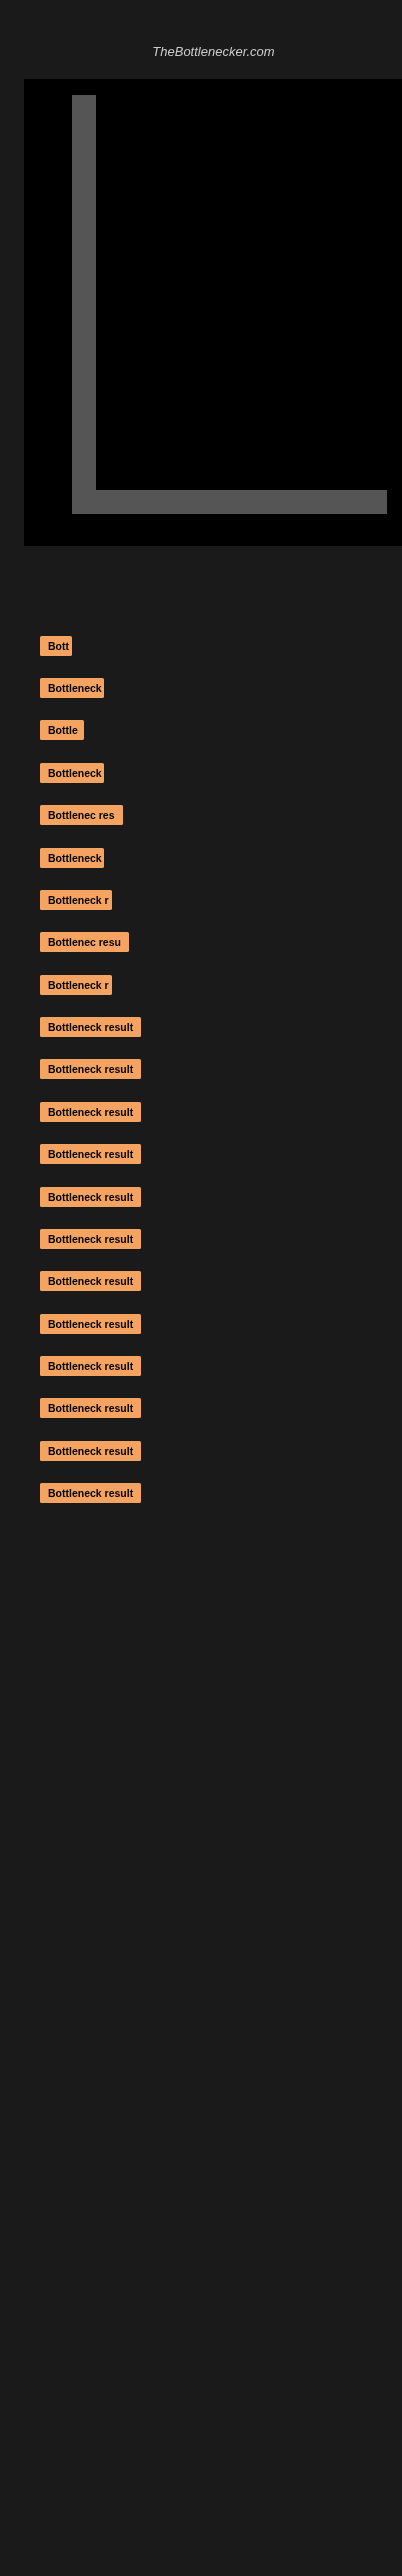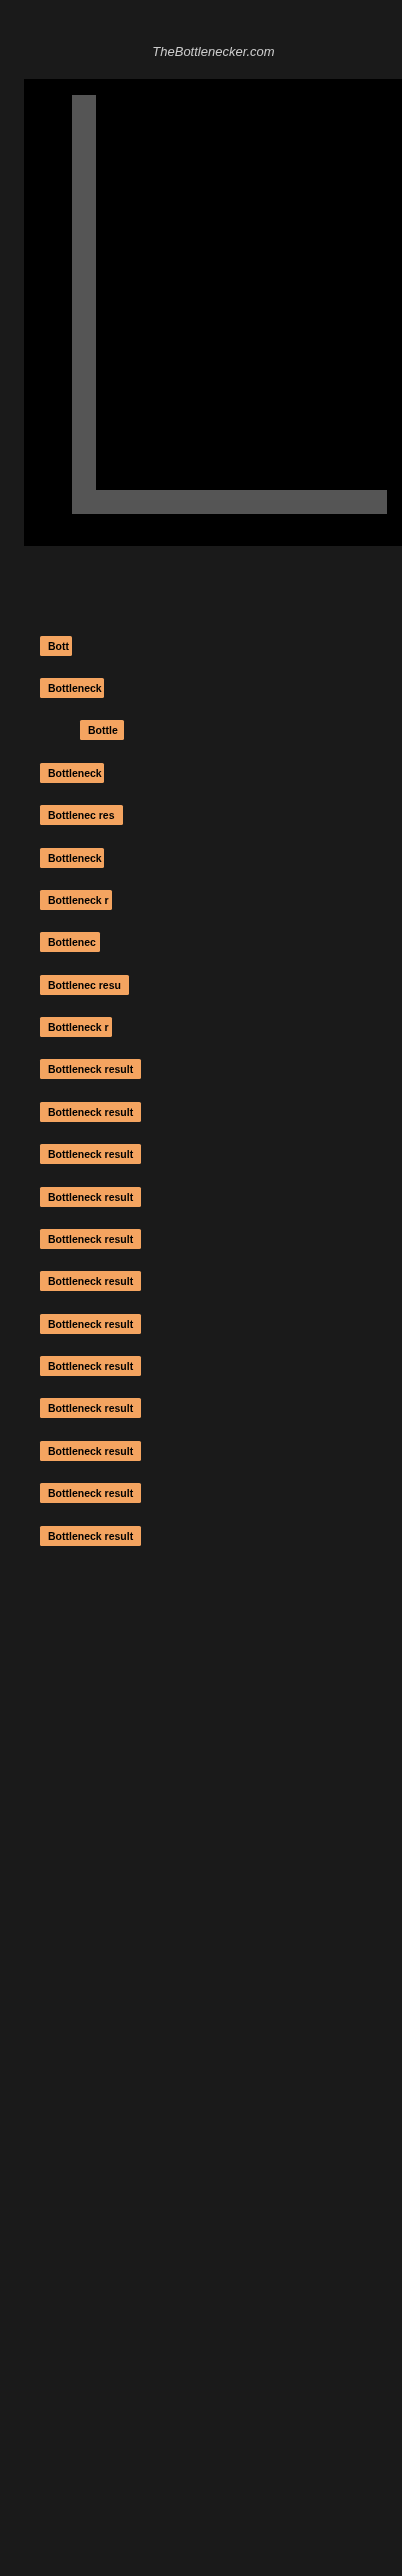--- a/index.html
+++ b/index.html
@@ -75,26 +75,25 @@
 <div class="chart-area">
   <div class="axis-line-v"></div>
   <div class="axis-line-h"></div>
 </div>
 
 <div class="mid-spacer"></div>
 
 <div class="results-section" id="results-container">
 <div class="result-item"><span class="result-badge" style="max-width: 32px;">Bott</span></div>
     <div class="result-item"><span class="result-badge" style="max-width: 64px;">Bottleneck</span></div>
-    <div class="result-item"><span class="result-badge" style="max-width: 44px; margin-left: 40px;">Bottle</span></div>
+    <div class="result-item"><span class="result-badge" style="max-width: 44px;">Bottle</span></div>
     <div class="result-item"><span class="result-badge" style="max-width: 64px;">Bottleneck</span></div>
     <div class="result-item"><span class="result-badge" style="max-width: 89px;">Bottlenec res</span></div>
     <div class="result-item"><span class="result-badge" style="max-width: 64px;">Bottleneck</span></div>
     <div class="result-item"><span class="result-badge" style="max-width: 72px;">Bottleneck r</span></div>
-    <div class="result-item"><span class="result-badge" style="max-width: 60px;">Bottlenec</span></div>
     <div class="result-item"><span class="result-badge" style="max-width: 93px;">Bottlenec resu</span></div>
     <div class="result-item"><span class="result-badge" style="max-width: 72px;">Bottleneck r</span></div>
     <div class="result-item"><span class="result-badge" style="max-width: 105px;">Bottleneck result</span></div>
     <div class="result-item"><span class="result-badge" style="max-width: 105px;">Bottleneck result</span></div>
     <div class="result-item"><span class="result-badge" style="max-width: 105px;">Bottleneck result</span></div>
     <div class="result-item"><span class="result-badge" style="max-width: 105px;">Bottleneck result</span></div>
     <div class="result-item"><span class="result-badge" style="max-width: 105px;">Bottleneck result</span></div>
     <div class="result-item"><span class="result-badge" style="max-width: 105px;">Bottleneck result</span></div>
     <div class="result-item"><span class="result-badge" style="max-width: 105px;">Bottleneck result</span></div>
     <div class="result-item"><span class="result-badge" style="max-width: 105px;">Bottleneck result</span></div>

